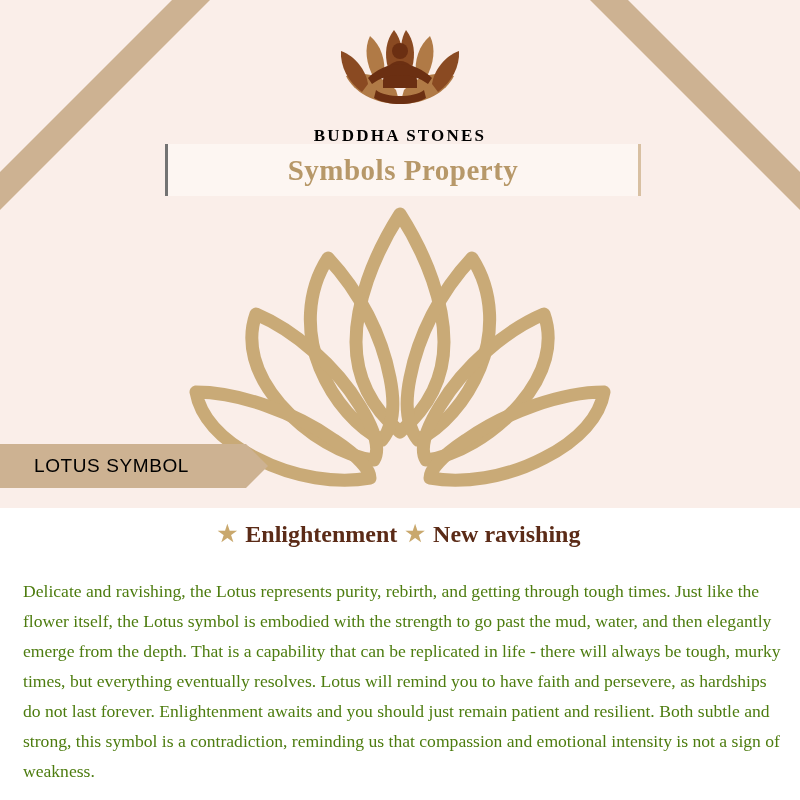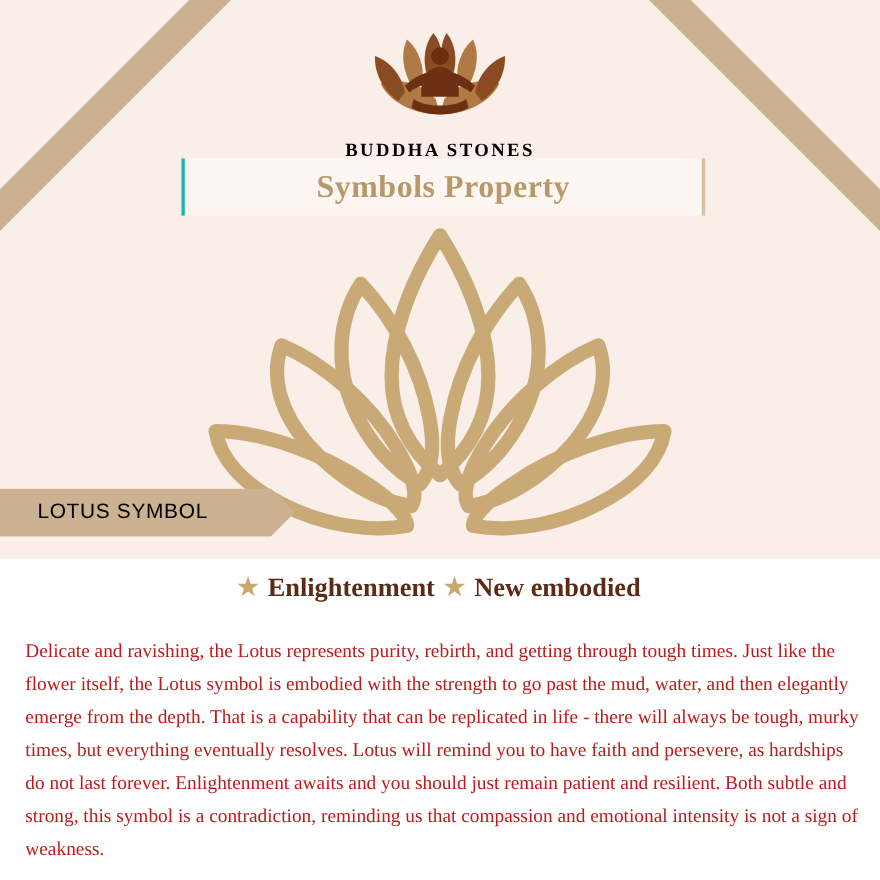--- a/index.html
+++ b/index.html
@@ -100,21 +100,21 @@
   }
 
   
   .title-bar {
     position: absolute;
     top: 144px;
     left: 165px;
     width: 470px;
     height: 52px;
     background: #fdf6f2;
-    border-left: 3px solid #14b8a6;
+    border-left: 3px solid #737373;
     border-right: 3px solid #d8c0a2;
     display: flex;
     align-items: center;
     justify-content: center;
     z-index: 5;
   }
   .title-text {
     font-family: "Liberation Serif", serif;
     font-weight: bold;
     font-size: 29px;
@@ -184,21 +184,21 @@
   .headline .kw { padding: 0 2px; margin-top: 44px; }
 
   .paragraph {
     position: absolute;
     top: 558px;
     left: 23px;
     width: 760px;
     font-family: "Liberation Serif", serif;
     font-size: 17.6px;
     line-height: 30px;
-    color: #b91c1c;
+    color: #4d7c0f;
     text-align: left;
     z-index: 7;
   }
 </style>
 </head>
 <body>
 
 <div class="page">
 
   <div class="corner corner-tl"></div>
@@ -264,18 +264,18 @@
   <div class="ribbon">
     <span class="ribbon-text">LOTUS SYMBOL</span>
   </div>
 
   <div class="body-panel"></div>
 
   <div class="headline">
     <span class="star">★</span>
     <span class="kw">Enlightenment</span>
     <span class="star">★</span>
-    <span class="kw">New embodied</span>
+    <span class="kw">New ravishing</span>
   </div>
 
   <p class="paragraph">Delicate and ravishing, the Lotus represents purity, rebirth, and getting through tough times. Just like the flower itself, the Lotus symbol is embodied with the strength to go past the mud, water, and then elegantly emerge from the depth. That is a capability that can be replicated in life - there will always be tough, murky times, but everything eventually resolves. Lotus will remind you to have faith and persevere, as hardships do not last forever. Enlightenment awaits and you should just remain patient and resilient. Both subtle and strong, this symbol is a contradiction, reminding us that compassion and emotional intensity is not a sign of weakness.</p>
 
 </div>
 
 </body></html>

